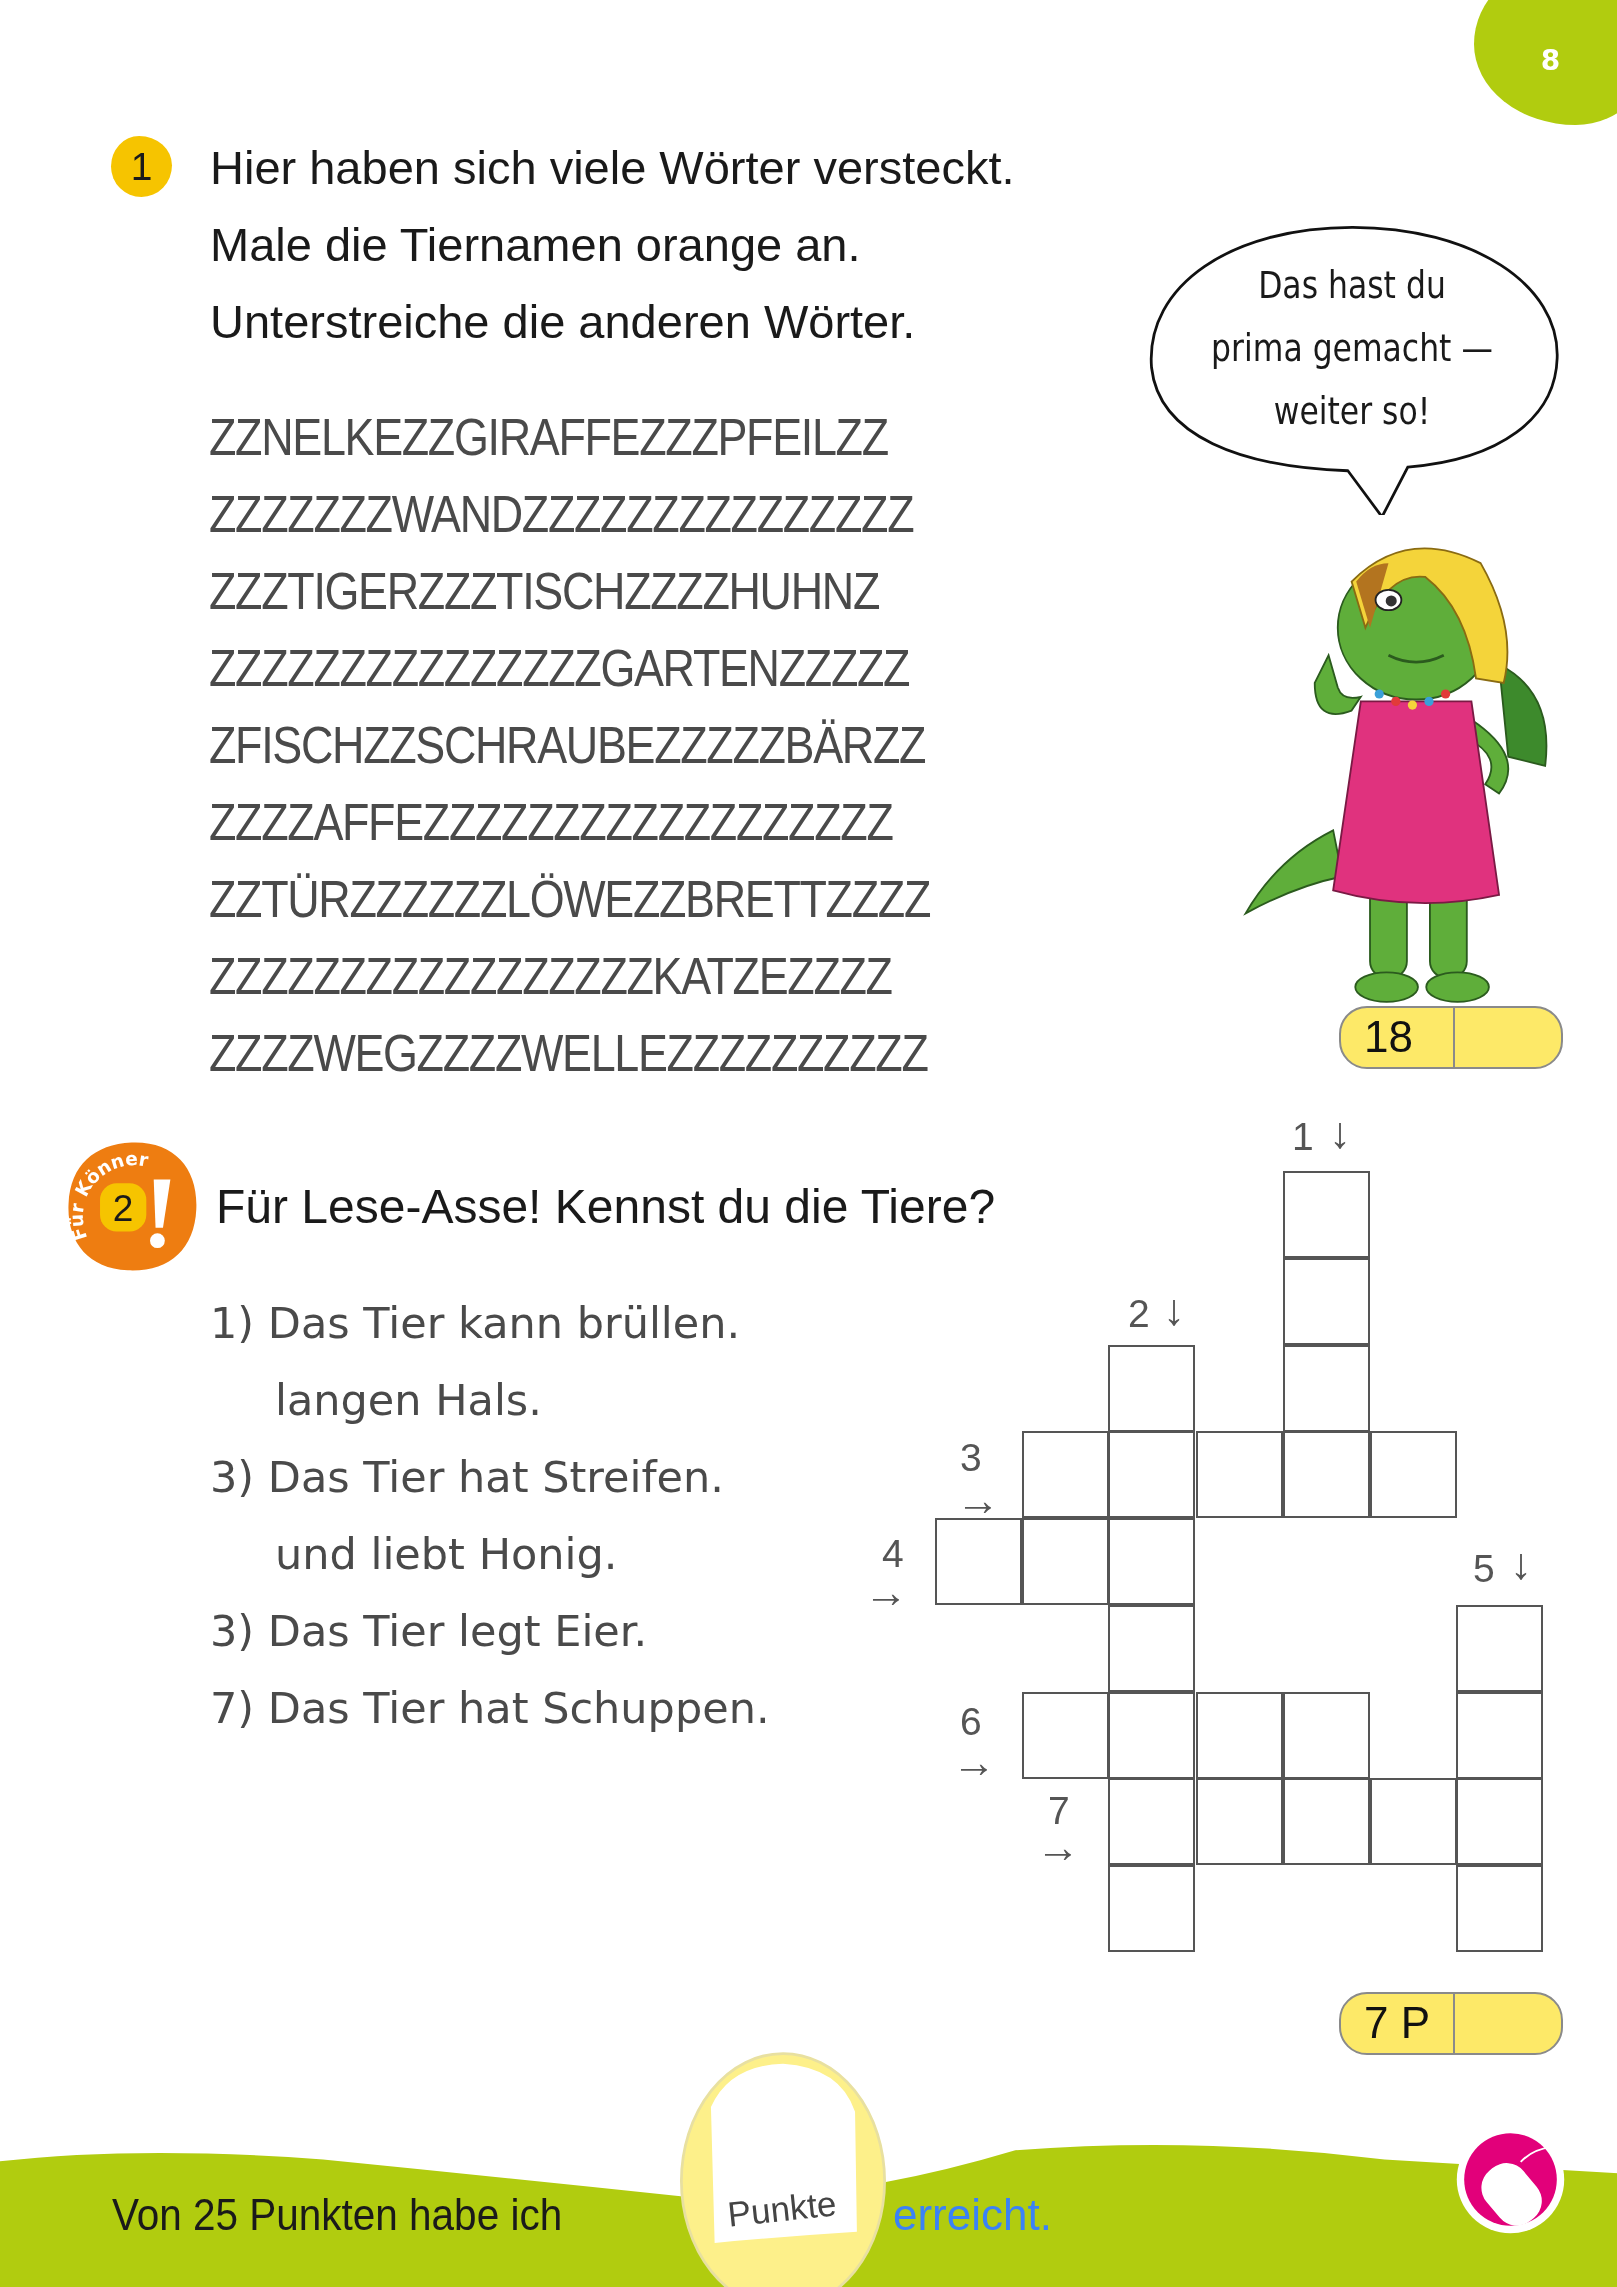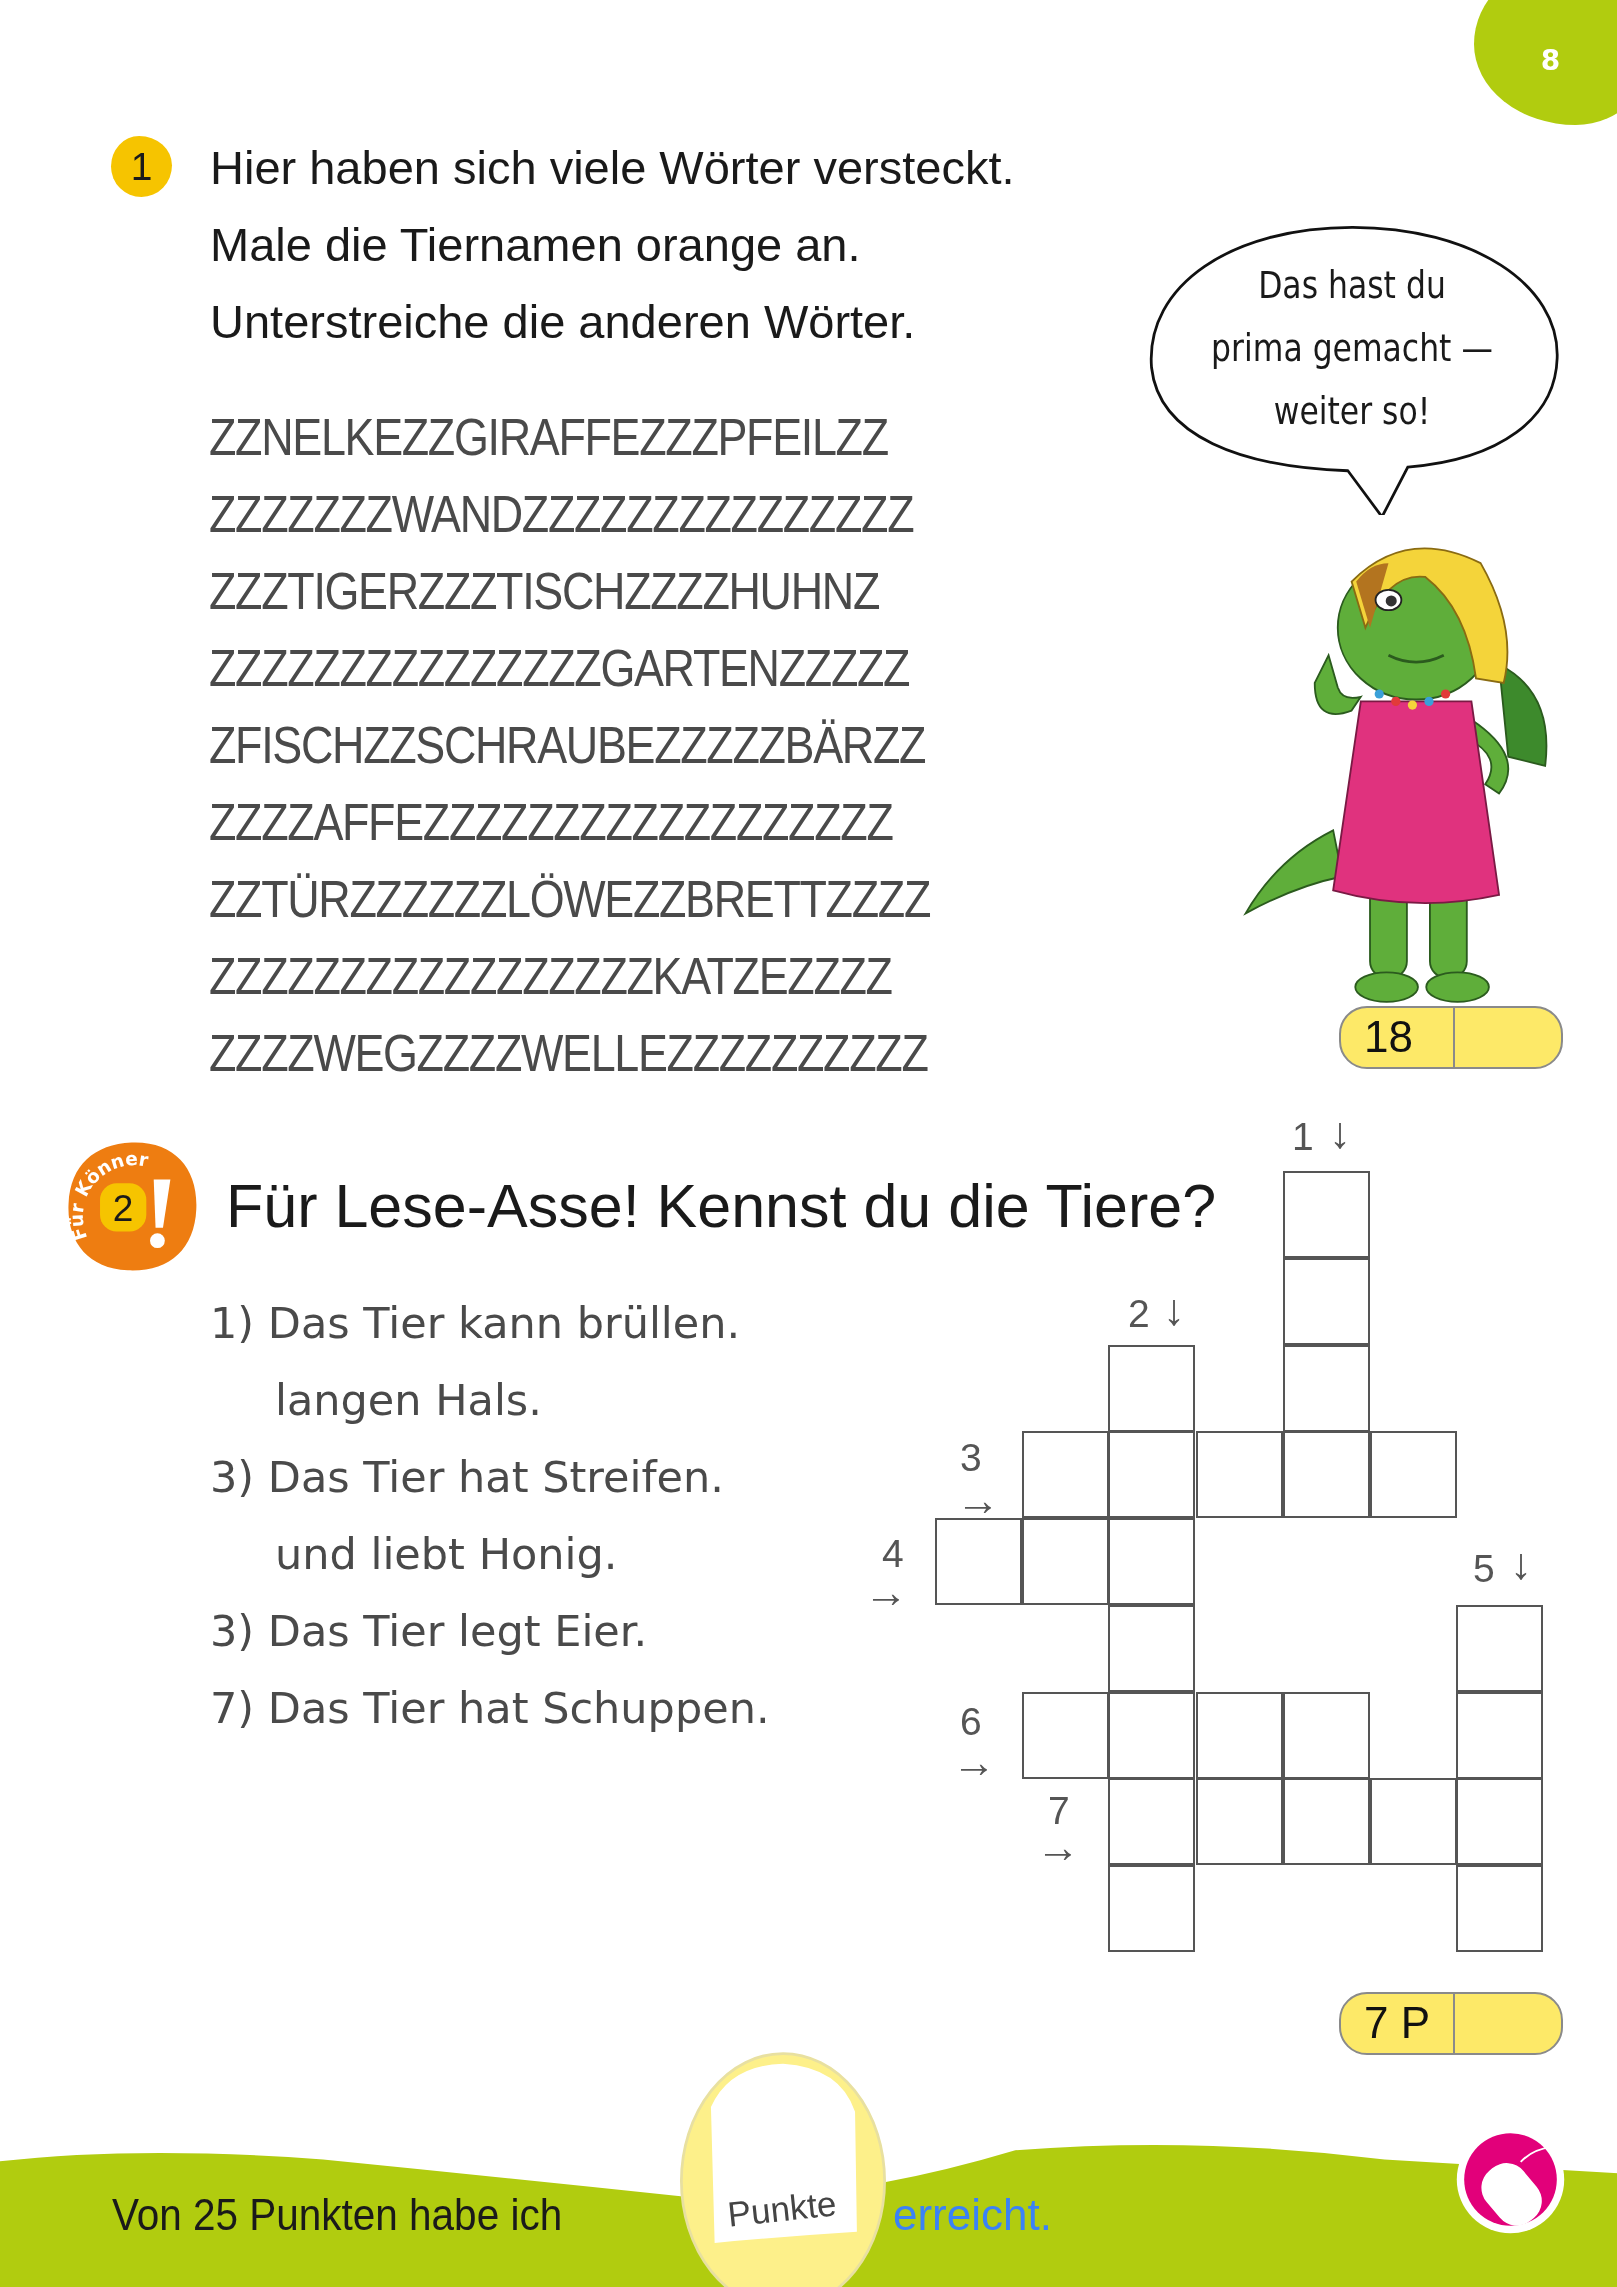--- a/index.html
+++ b/index.html
@@ -29,21 +29,21 @@
   #character { left:1241px; top:526px; width:341px; height:489px; }
   
   .pts { height:63px; width:224px; border:2.8px solid #8a8a8a; border-radius:28px; background:#fde968;
          display:flex; overflow:hidden; box-sizing:border-box; }
   .pts .lbl { width:114px; border-right:2.8px solid #8a8a8a; font-size:44px; line-height:57px; padding-left:23px; box-sizing:border-box; color:#111; }
   .pts .val { flex:1; }
   #pts1 { left:1339px; top:1006px; }
   #pts2 { left:1339px; top:1992px; }
   
   #badge2 { left:63px; top:1137px; width:137px; height:137px; }
-  #task2-heading { left:226px; top:1168px; font-size:61px; line-height:77px; }
+  #task2-heading { left:216px; top:1168px; font-size:48px; line-height:77px; }
   #clues { left:210px; top:1285px; font-family:"DejaVu Sans", sans-serif; font-size:43px; line-height:77px; color:#4a4a4a; }
   #clues .indent { padding-left:65px; }
   
   .cell { position:absolute; width:87px; height:87px; border:2.8px solid #555; box-sizing:border-box; background:#fff; }
   .clue-num { position:absolute; font-size:39px; color:#555; }
   
   #footer-wave { left:0; top:2141px; width:1618px; height:146px; }
   #footer-text1 { left:112px; top:2190px; font-size:44px; color:#1a1a1a; transform:scaleX(0.92); transform-origin:left; }
   #footer-text2 { left:893px; top:2190px; font-size:44px; color:#3b82f6; }
   #score-ring { left:674px; top:2047px; width:218px; height:268px; }

